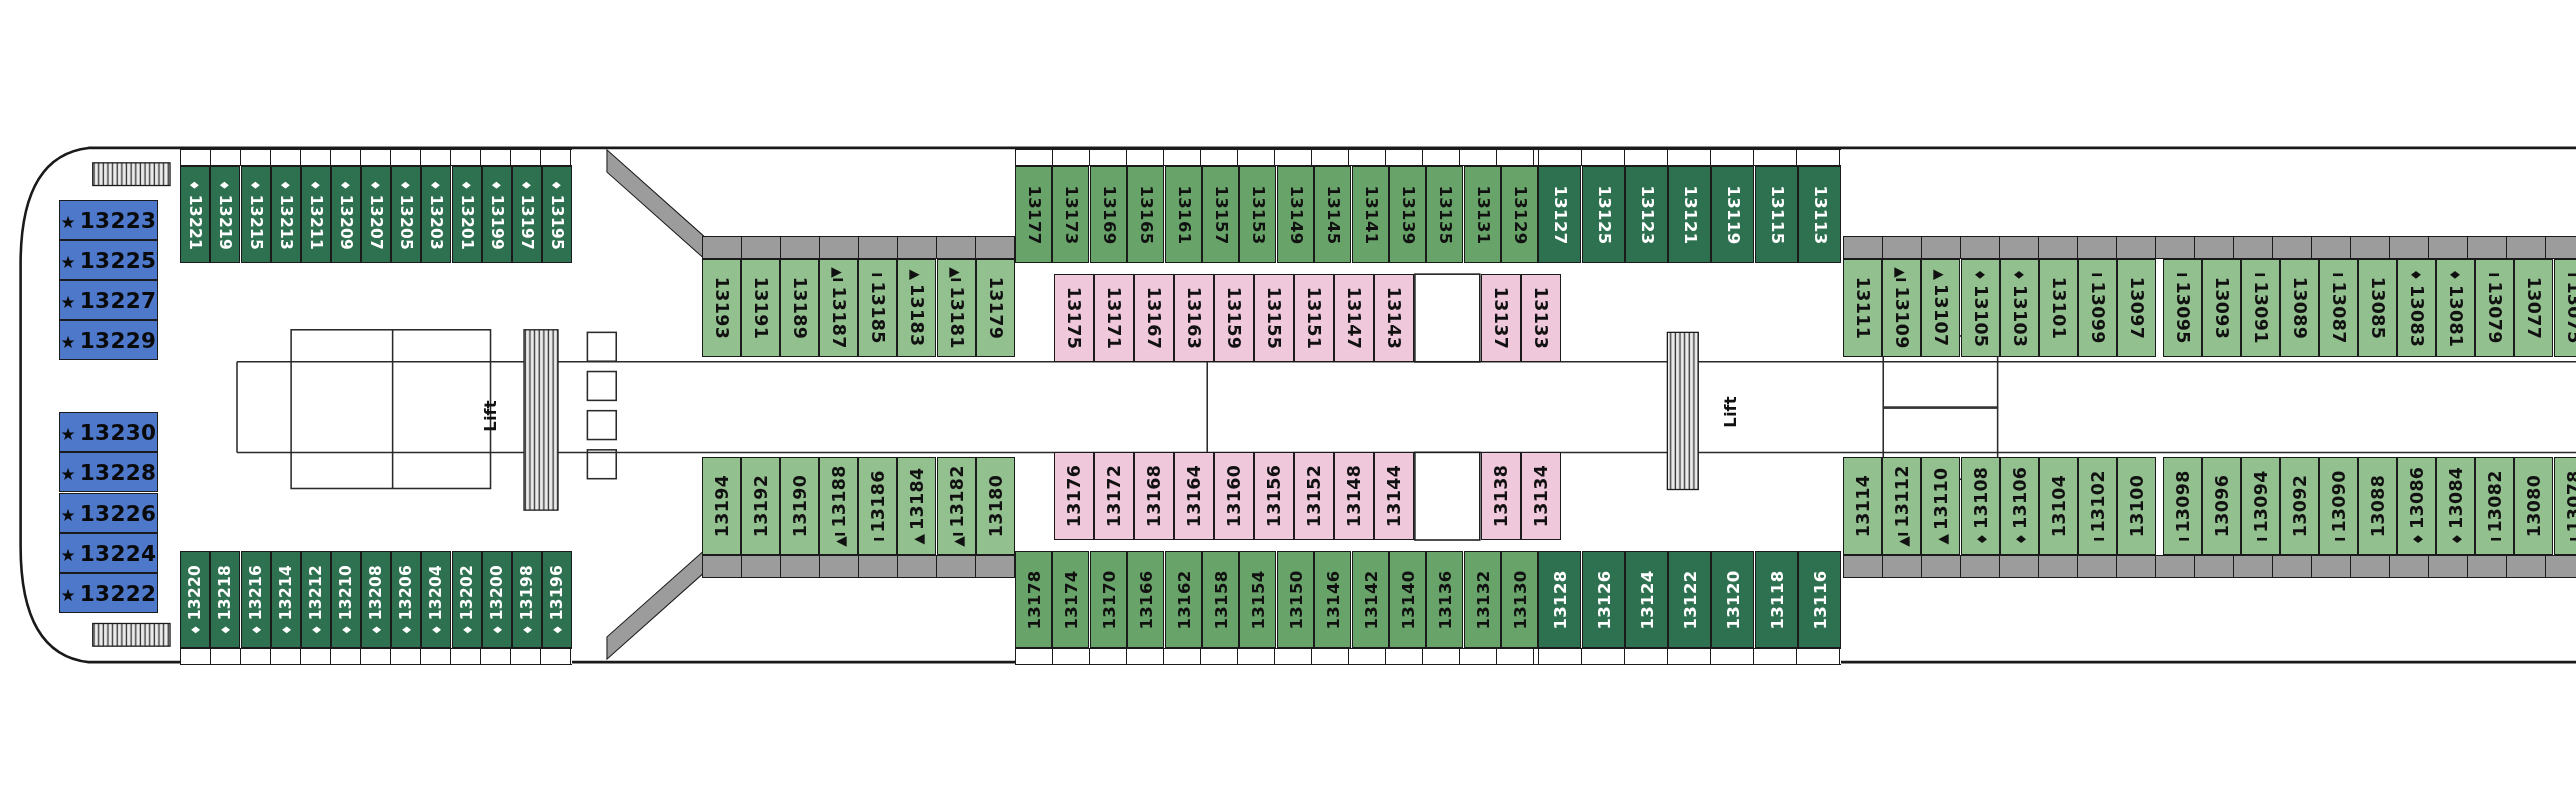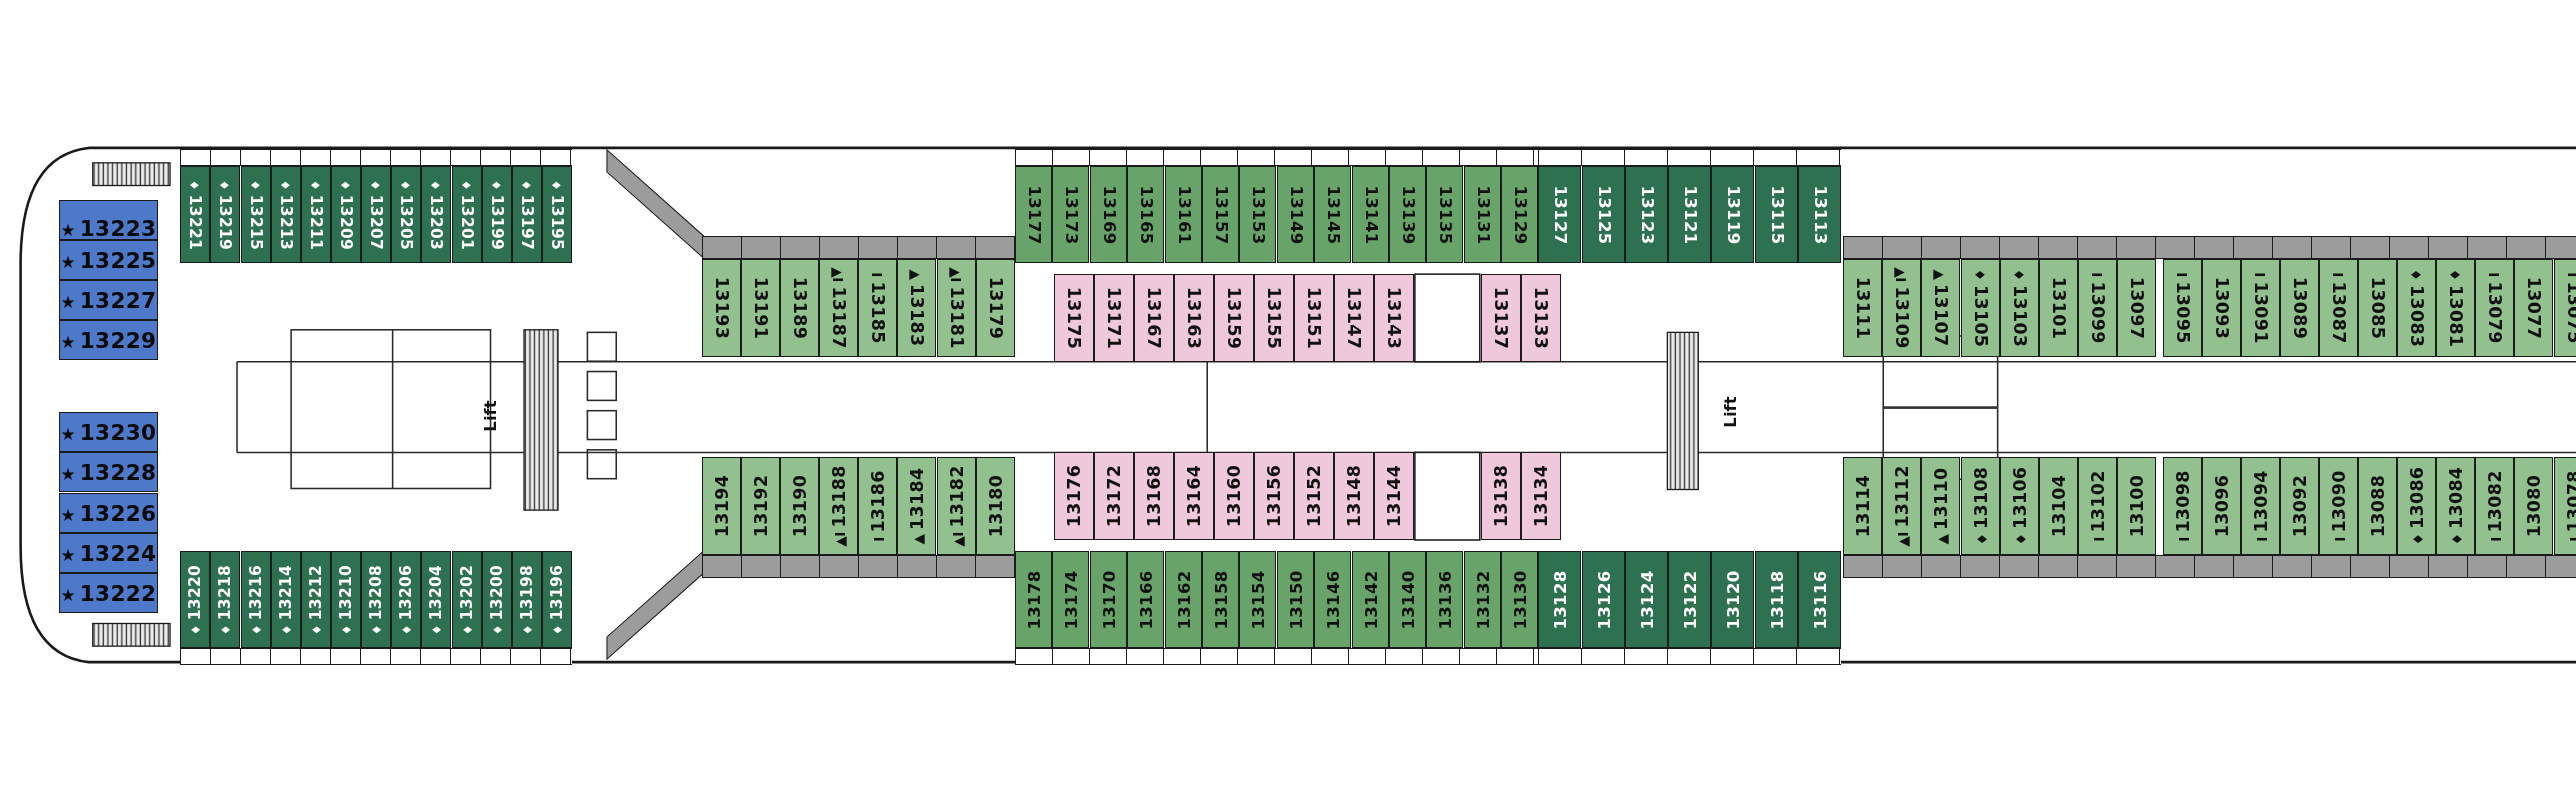--- a/index.html
+++ b/index.html
@@ -525,21 +525,21 @@
       <div class="cab c-lg" style="left: 2475px; top: 457px; width: 39px; height: 98px;">
         <span class="lab r-u" style="font-size: 17.5px;"><span class="ic">Ⅰ</span>13082</span>
       </div>
       <div class="cab c-lg" style="left: 2514px; top: 457px; width: 39px; height: 98px;">
         <span class="lab r-u" style="font-size: 17.5px;">13080</span>
       </div>
       <div class="cab c-lg" style="left: 2554px; top: 457px; width: 39px; height: 98px;">
         <span class="lab r-u" style="font-size: 17.5px;"><span class="ic">Ⅰ</span>13078</span>
       </div>
       <div class="cab c-bl" style="left: 59px; top: 200px; width: 99px; height: 40px;">
-        <span class="lab r-h" style="font-size: 21.6px; margin-top: 8px;"><span class="ic">★</span>13223</span>
+        <span class="lab r-h" style="font-size: 21.6px;"><span class="ic">★</span>13223</span>
       </div>
       <div class="cab c-bl" style="left: 59px; top: 240px; width: 99px; height: 40px;">
         <span class="lab r-h" style="font-size: 21.6px; text-align: center;"><span class="ic">★</span>13225</span>
       </div>
       <div class="cab c-bl" style="left: 59px; top: 280px; width: 99px; height: 40px;">
         <span class="lab r-h" style="font-size: 21.6px;"><span class="ic">★</span>13227</span>
       </div>
       <div class="cab c-bl" style="left: 59px; top: 320px; width: 99px; height: 40px;">
         <span class="lab r-h" style="font-size: 21.6px;"><span class="ic">★</span>13229</span>
       </div>

